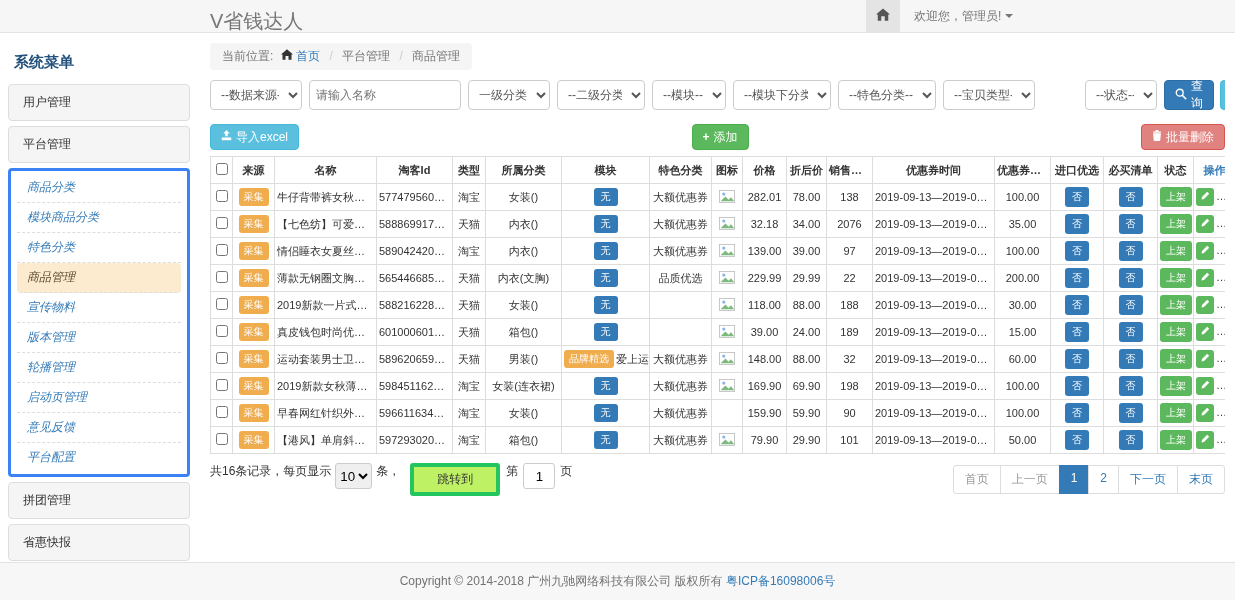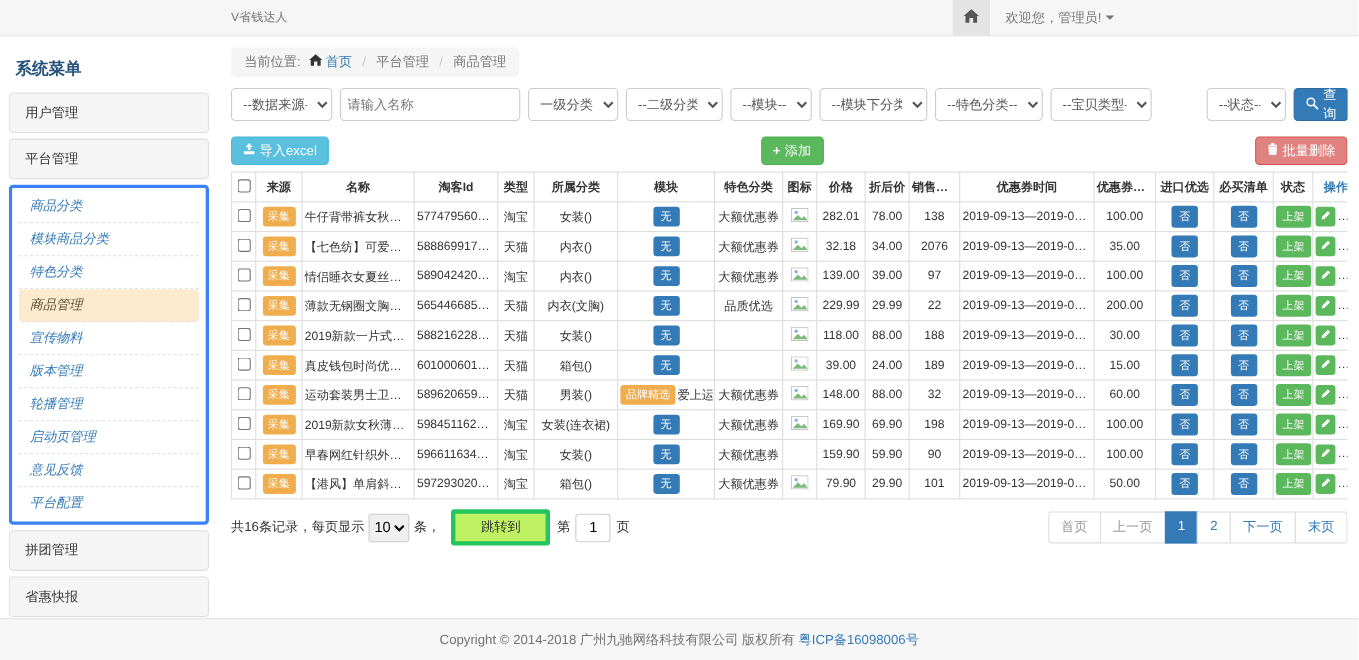--- a/index.html
+++ b/index.html
@@ -4,21 +4,21 @@
 <style>
   * { margin:0; padding:0; box-sizing:border-box; }
   html,body { width:1235px; height:600px; overflow:hidden; }
   body {
     font-family:"Liberation Sans","DejaVu Sans",sans-serif;
     font-size:12px; color:#333; background:#fff;
     display:flex; flex-direction:column;
   }
   
   .topbar { position:relative; height:33px; background:#f6f6f6; border-bottom:1px solid #e3e3e3; flex:0 0 auto; }
-  .topbar-title { position:absolute; left:210px; top:8px; font-size:11px; color:#777; }
+  .topbar-title { position:absolute; left:210px; top:8px; font-size:20px; color:#777; }
   .topbar-right { position:absolute; left:866px; top:0; height:32px; display:flex; align-items:center; }
   .home-box { width:34px; height:32px; background:#e4e4e4; display:flex; align-items:center; justify-content:center; cursor:pointer; }
   .welcome { margin-left:14px; color:#777; cursor:pointer; }
   .welcome .caret { display:inline-block; margin-left:4px; border-top:4px solid #777; border-left:4px solid transparent; border-right:4px solid transparent; vertical-align:middle; }
   
   .middle { flex:1 1 auto; display:flex; overflow:hidden; }
   
   .sidebar { flex:0 0 182px; margin:10px 0 0 8px; overflow:hidden; }
   .side-title { color:#23527c; font-size:15px; font-weight:bold; padding:10px 4px 12px 6px; }
   .side-group { background:#f5f5f5; border:1px solid #ddd; border-radius:4px; padding:9px 14px; margin-bottom:5px; color:#333; cursor:pointer; }
@@ -58,21 +58,21 @@
   .badge-orange { display:inline-block; background:#f0ad4e; color:#fff; border-radius:3px; padding:2px 5px; font-size:10px; }
   .badge-blue { display:inline-block; background:#337ab7; color:#fff; border-radius:3px; padding:2px 7px; font-size:10px; cursor:pointer; }
   .btn-cell { display:inline-block; background:#337ab7; color:#fff; border-radius:3px; padding:3px 7px; font-size:10px; cursor:pointer; }
   .btn-shelf { display:inline-block; background:#5cb85c; color:#fff; border-radius:3px; padding:3px 6px; font-size:10px; cursor:pointer; }
   .op-btn { display:inline-flex; align-items:center; justify-content:center; width:18px; height:18px; border-radius:3px; cursor:pointer; vertical-align:middle; }
   .op-edit { background:#5cb85c; margin-right:2px; }
   .op-del { background:#d9534f; }
   .module-wrap { display:inline-flex; align-items:center; gap:2px; max-width:100%; }
   
   .pagebar { display:flex; align-items:center; justify-content:space-between; margin-top:9px; }
-  .pagebar-left { display:flex; align-items:center; color:#333; }
+  .pagebar-left { display:flex; color:#333; }
   .pagebar-left select { height:26px; border:1px solid #ccc; border-radius:3px; margin:0 4px; font-family:inherit; }
   .jump-label { background:#bef264; border:4px solid #22c55e; border-radius:3px; padding:4px 23px; margin:0 6px 0 10px; cursor:pointer; }
   .page-input { width:32px; height:26px; border:1px solid #ccc; border-radius:3px; text-align:center; margin:0 5px; font-family:inherit; }
   .pager { display:flex; }
   .pager .pg { border:1px solid #ddd; background:#fff; color:#337ab7; padding:5px 11px; margin-left:-1px; cursor:pointer; font-size:12px; }
   .pager .pg:first-child { border-radius:3px 0 0 3px; }
   .pager .pg:last-child { border-radius:0 3px 3px 0; }
   .pager .pg.disabled { color:#999; cursor:default; }
   .pager .pg.active { background:#337ab7; border-color:#337ab7; color:#fff; }
   
@@ -135,21 +135,21 @@
       <a>首页</a>
       <span class="sep">/</span>
       <span class="cur">平台管理</span>
       <span class="sep">/</span>
       <span class="cur">商品管理</span>
     </div>
 
     <div class="filter-bar" id="filter-bar">
 
       <select style="width: 92px;"><option>--数据来源--</option></select>
-        <input type="text" placeholder="请输入名称" style="width: 164px;">
+        <input type="text" placeholder="请输入名称" style="width: 152px;">
         <select style="width: 96px;"><option>一级分类</option></select>
         <select style="width: 88px;"><option>--二级分类--</option></select>
         <select style="width: 86px;"><option>--模块--</option></select>
         <select style="width: 98px;"><option>--模块下分类--</option></select>
         <select style="width: 102px;"><option>--特色分类--</option></select>
         <select style="width: 92px;"><option>--宝贝类型--</option></select>
         <select style="width: 72px; margin-left: 43px;"><option>--状态--</option></select>
         <button class="btn btn-primary">
         <span>
           <svg width="12" height="12" viewBox="0 0 14 14">

